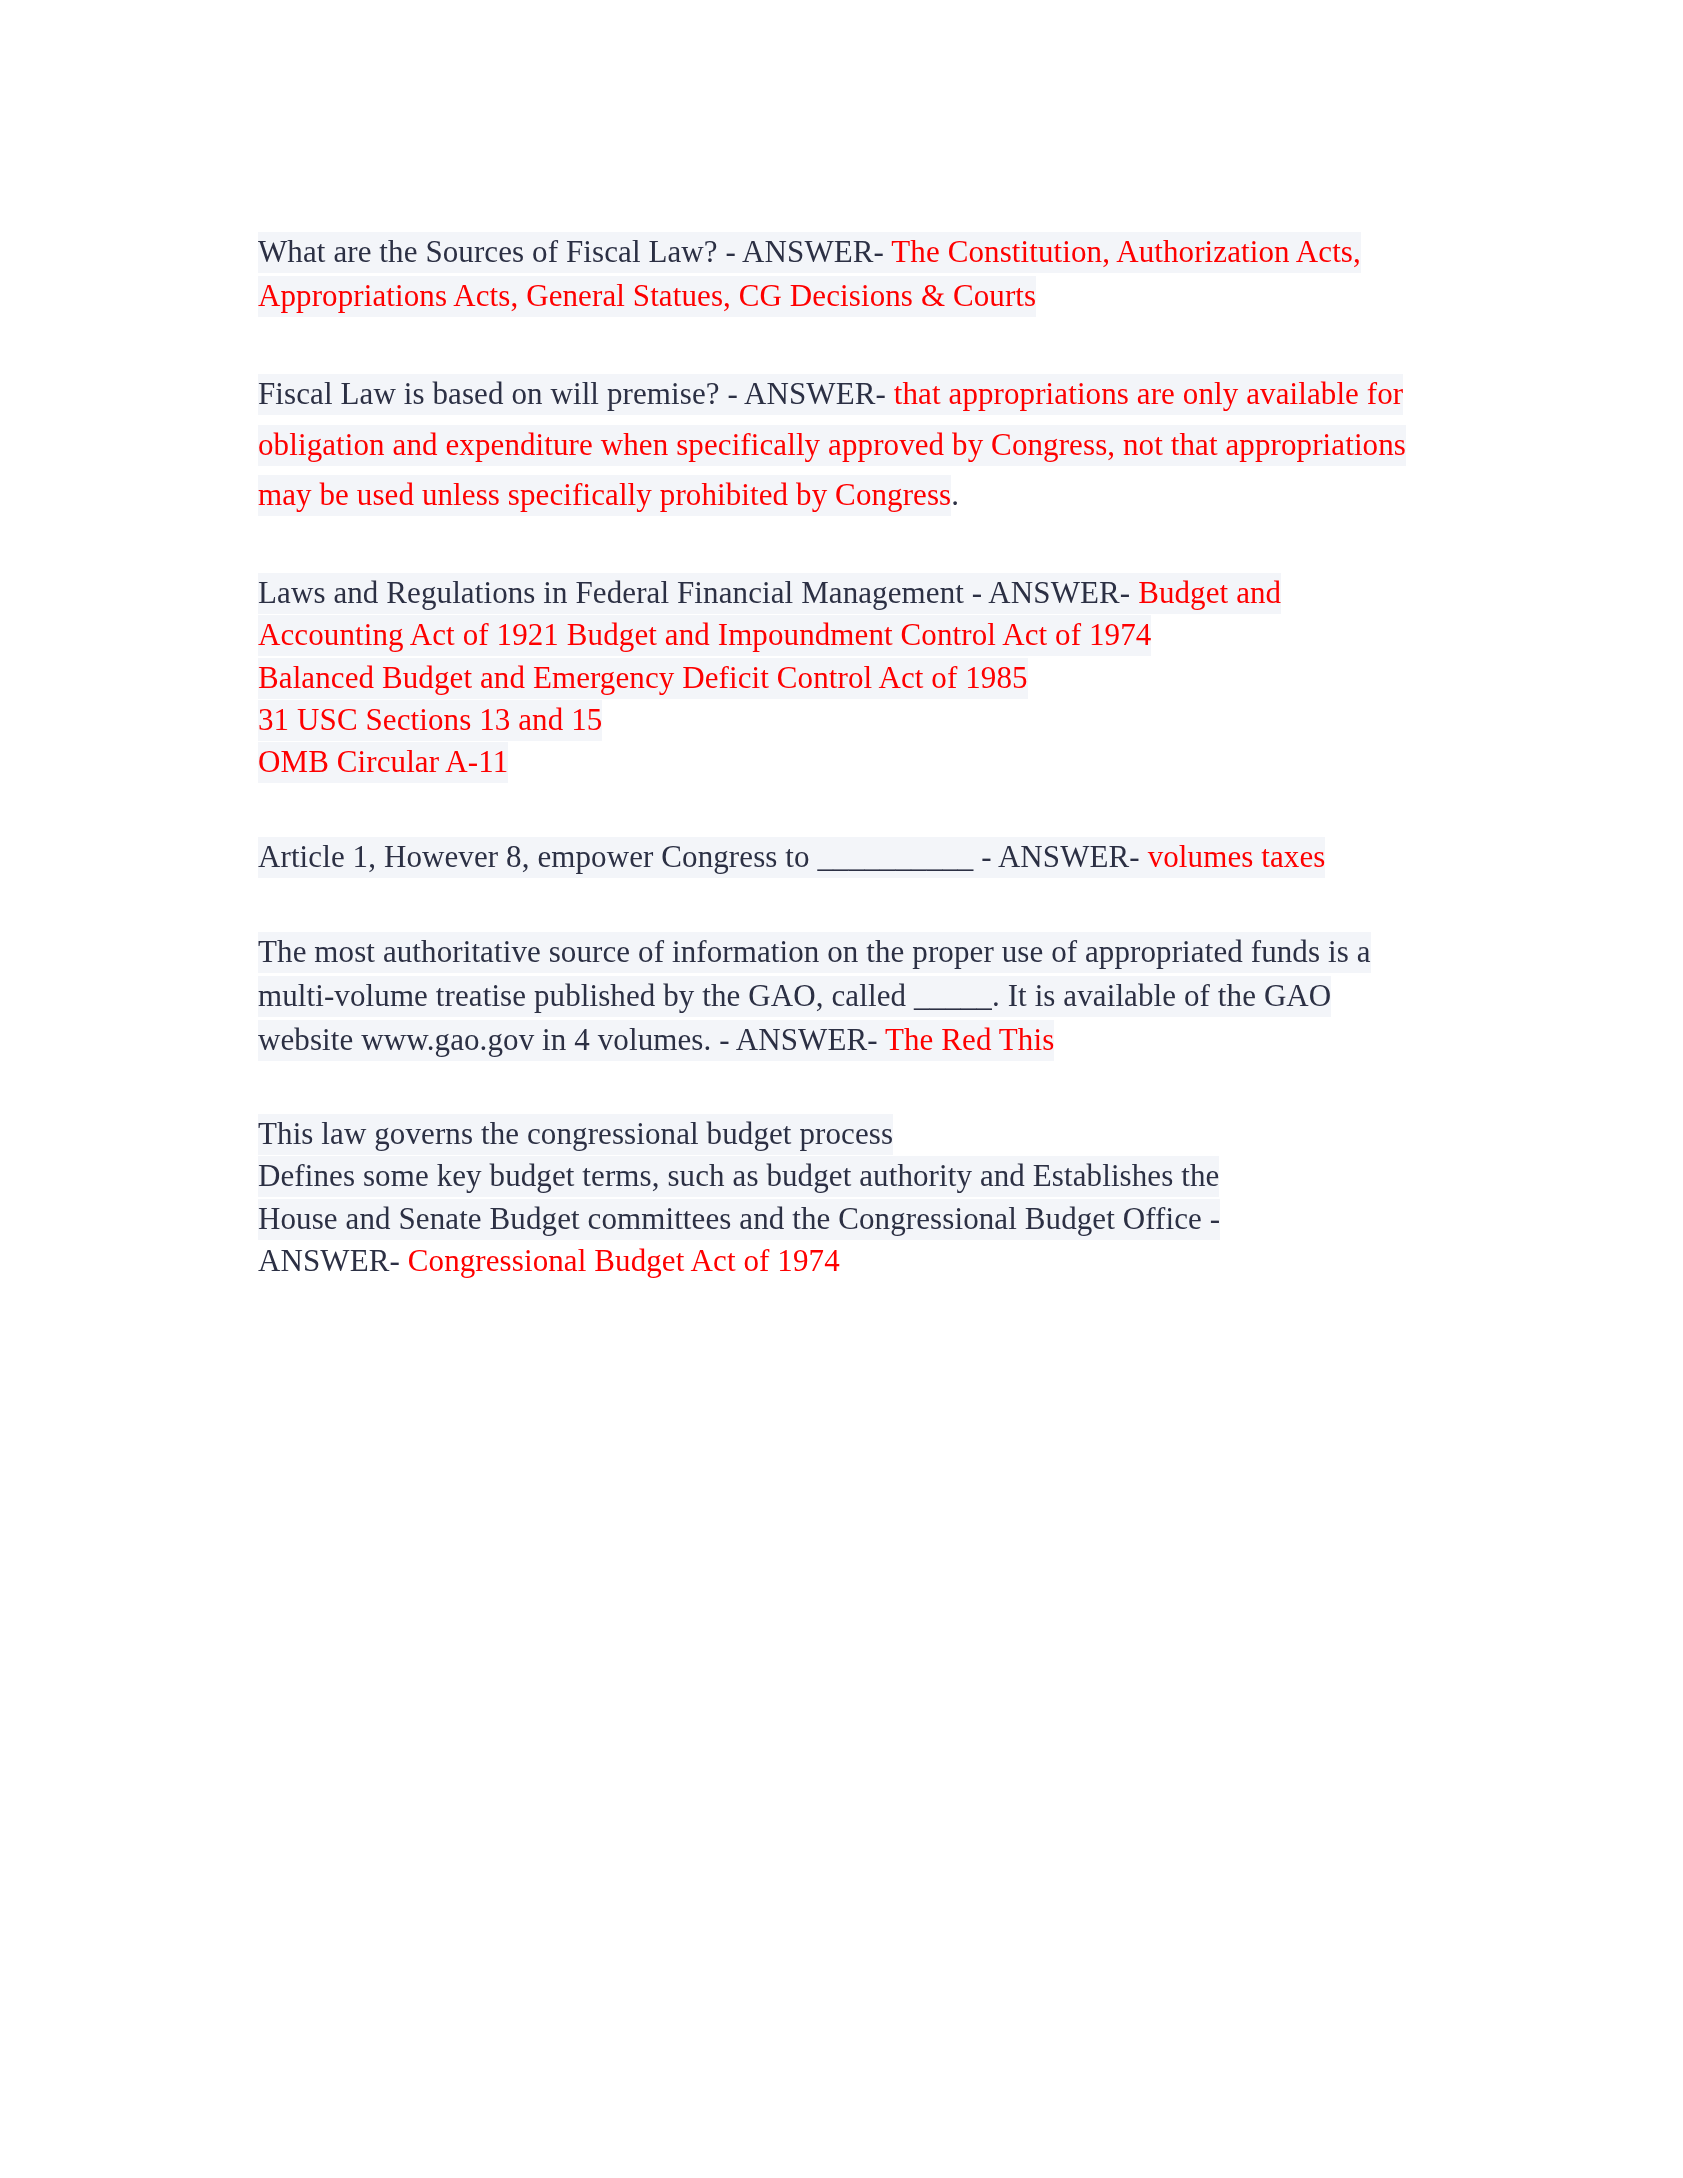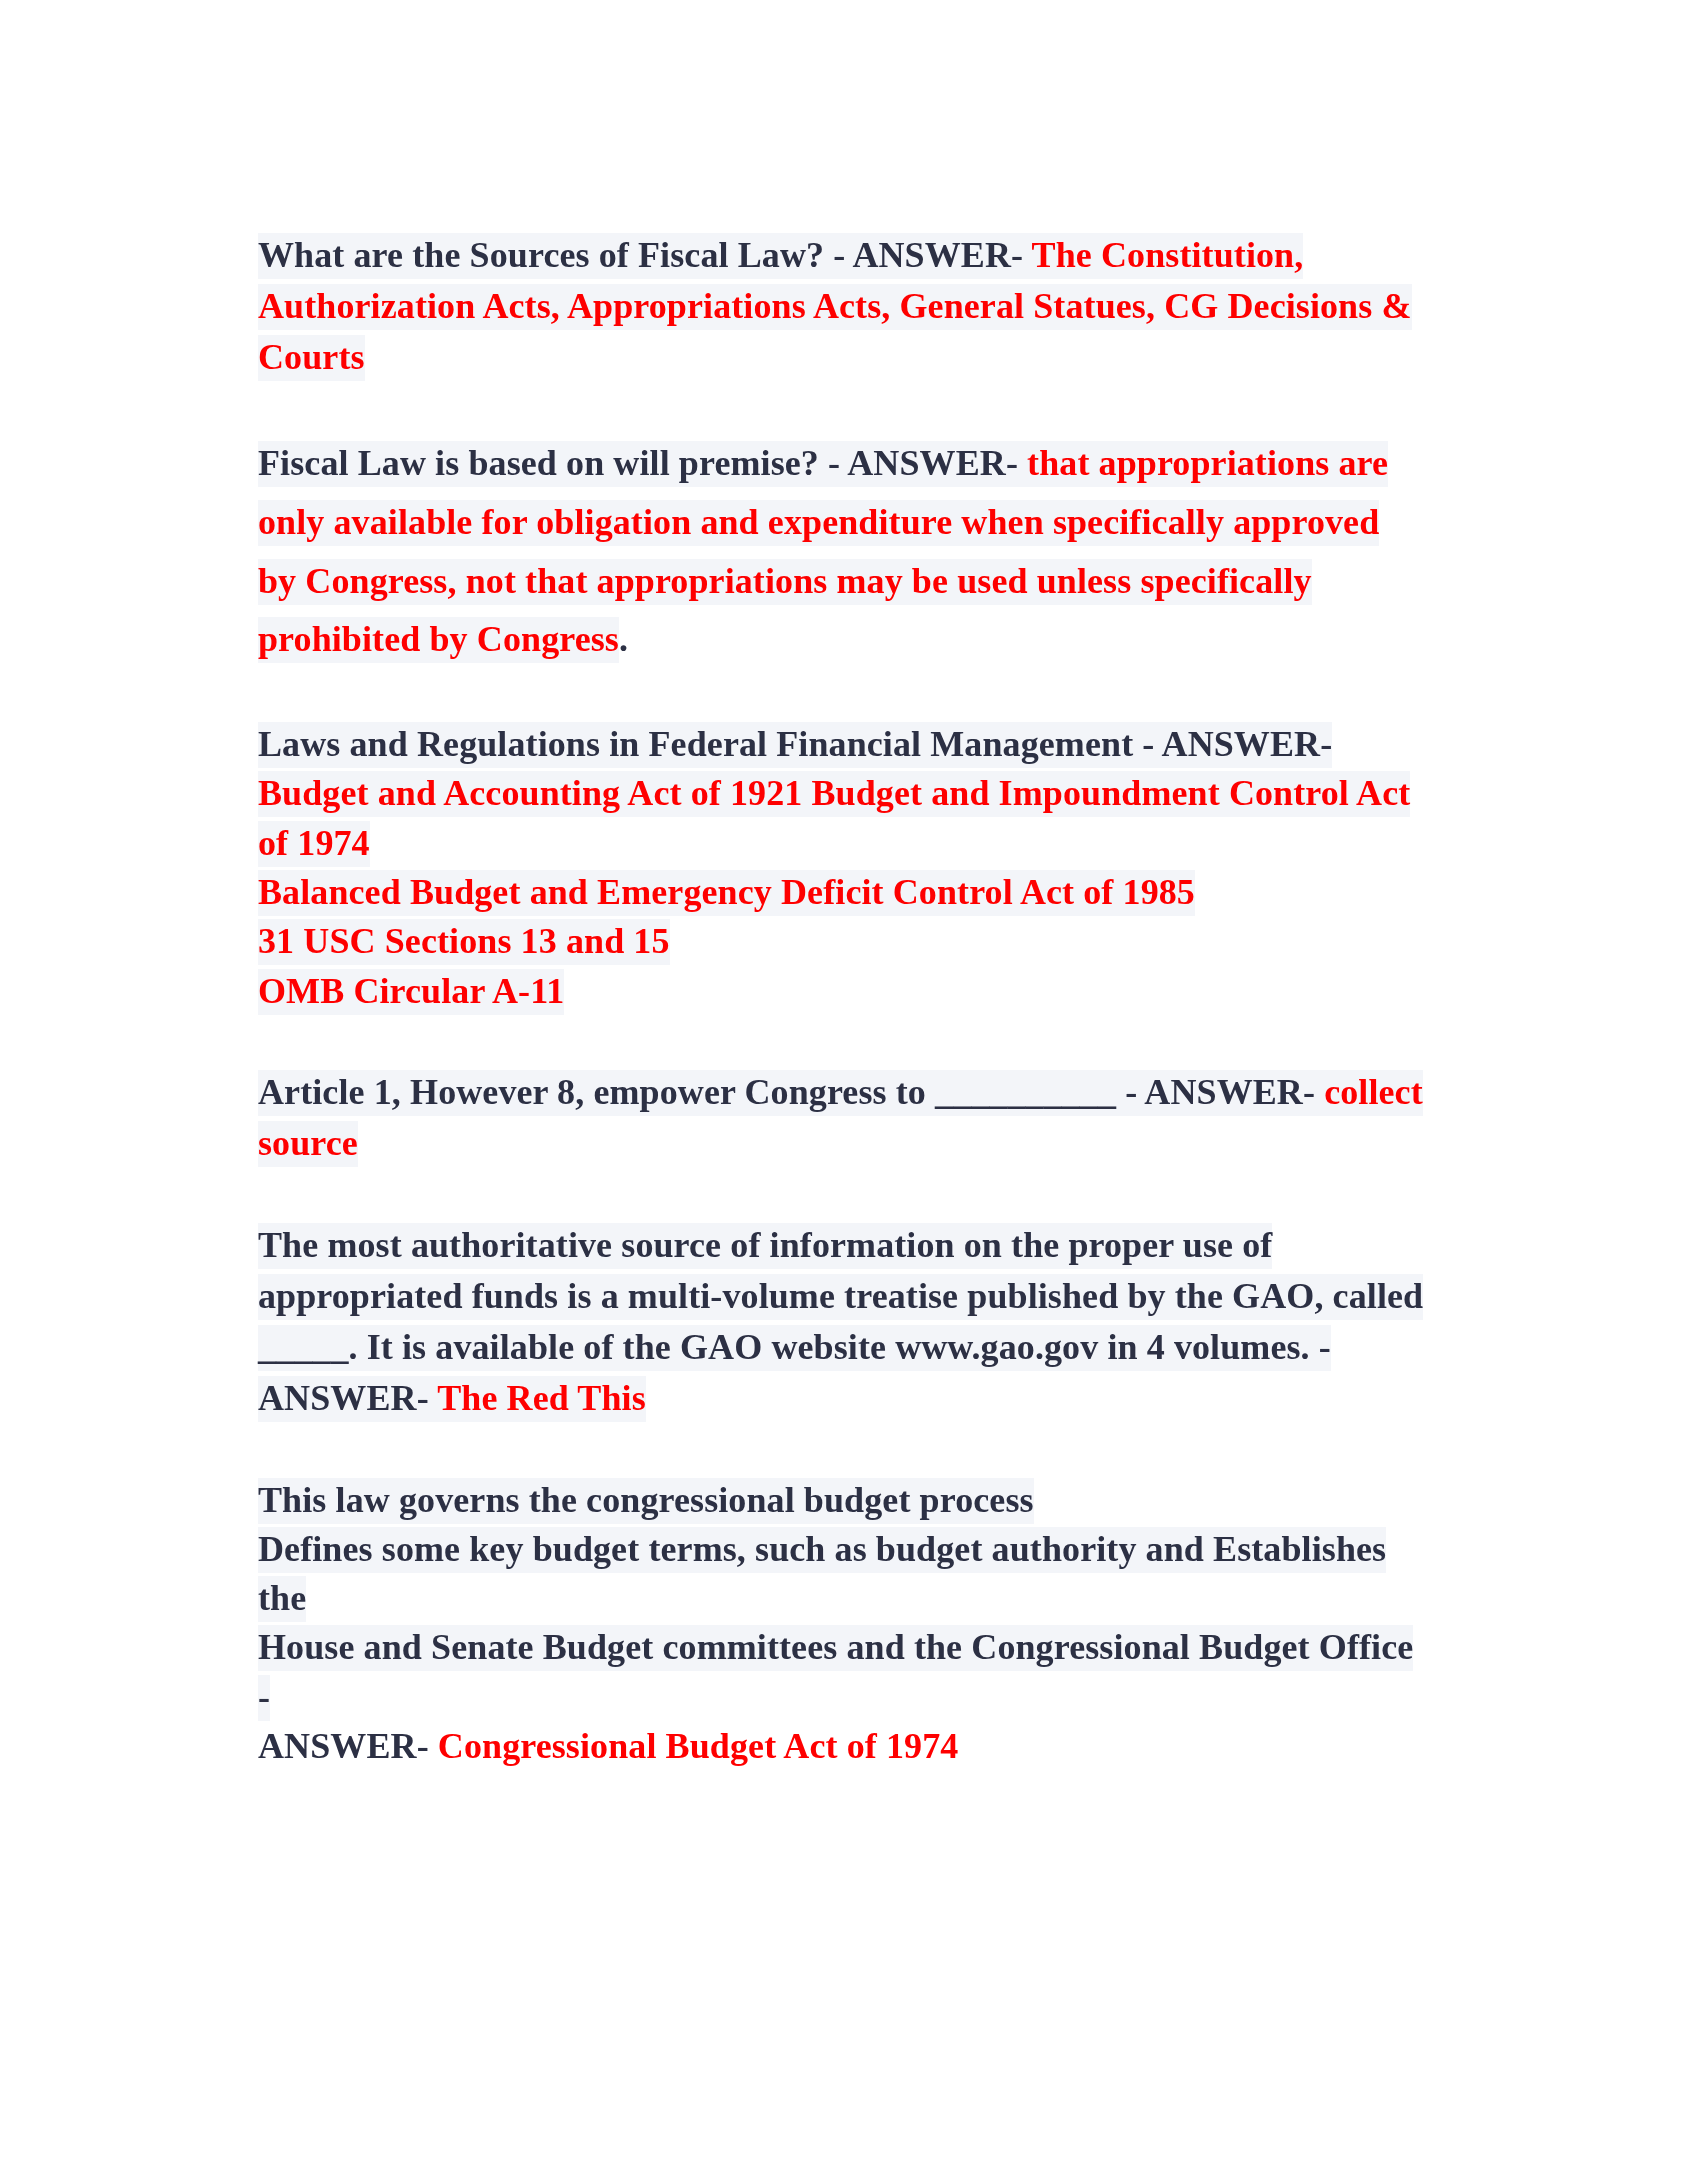--- a/index.html
+++ b/index.html
@@ -24,25 +24,24 @@
     overflow: hidden;
   }
   .doc-body {
     width: 1277px;
     margin: 0 auto;
     padding: 0 55px 0 55px;
     box-sizing: border-box;
   }
   .qa-block {
     margin: 0 0 51px 0;
-    font-size: 36px;
+    font-size: 31px;
     line-height: 1.42;
     color: #2c3044;
     letter-spacing: 0.1px;
-    font-weight: bold;
   }
   .qa-block:last-child { margin-bottom: 8px; }
 
   
   .hl {
     background-color: #f3f5f9;
     box-decoration-break: clone;
     -webkit-box-decoration-break: clone;
     padding: 2px 0 4px 0;
   }
@@ -67,21 +66,21 @@
   <div class="doc-body">
 
     <p class="qa-block"><span class="hl q">What are the Sources of Fiscal Law? - ANSWER- </span><span class="hl a">The Constitution, Authorization Acts, Appropriations Acts, General Statues, CG Decisions &amp; Courts</span></p>
 
     <p class="qa-block loose"><span class="hl q">Fiscal Law is based on will premise? - ANSWER- </span><span class="hl a">that appropriations are only available for obligation and expenditure when specifically approved by Congress, not that appropriations may be used unless specifically prohibited by Congress</span><span class="q">.</span></p>
 
 
     <p class="qa-block tight-list"><span class="hl q">Laws and Regulations in Federal Financial Management - ANSWER- </span><span class="hl a">Budget and Accounting Act of 1921 Budget and Impoundment Control Act of 1974</span><br><span class="hl a">Balanced Budget and Emergency Deficit Control Act of 1985</span><br><span class="hl a">31 USC Sections 13 and 15</span><br><span class="hl a">OMB Circular A-11</span></p>
 
 
-    <p class="qa-block"><span class="hl q">Article 1, However 8, empower Congress to __________ - ANSWER- </span><span class="hl a">collect source</span></p>
+    <p class="qa-block"><span class="hl q">Article 1, However 8, empower Congress to __________ - ANSWER- </span><span class="hl a">volumes taxes</span></p>
 
 
     <p class="qa-block"><span class="hl q">The most authoritative source of information on the proper use of appropriated funds is a multi-volume treatise published by the GAO, called _____. It is available of the GAO website www.gao.gov in 4 volumes. - ANSWER- </span><span class="hl a">The Red This</span></p>
 
     <p class="qa-block tight-list"><span class="hl q">This law governs the congressional budget process</span><br><span class="hl q">Defines some key budget terms, such as budget authority and Establishes the</span><br><span class="hl q">House and Senate Budget committees and the Congressional Budget Office -</span><br><span class="q">ANSWER- </span><span class="a">Congressional Budget Act of 1974</span></p>
 
   </div>
 </div>
 
 

